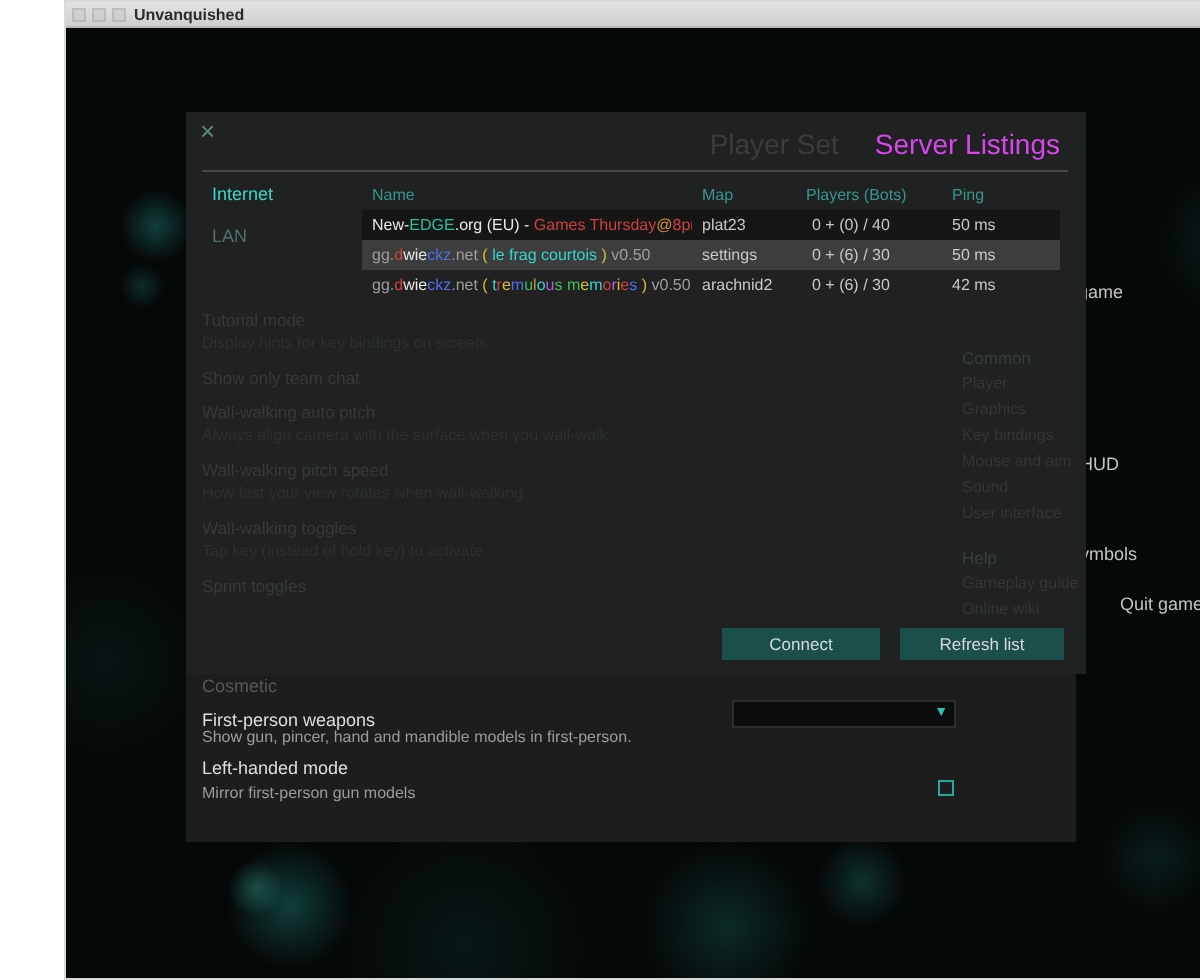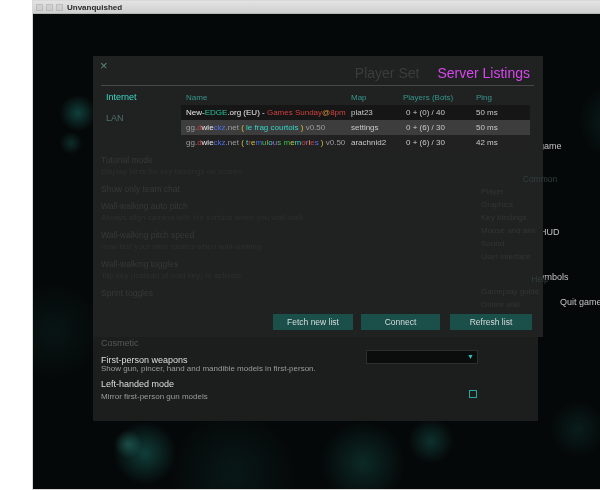--- a/index.html
+++ b/index.html
@@ -67,21 +67,21 @@
   .server-row .c3{padding-left:5px;}
   .btn{position:absolute;top:258px;height:16px;background:#1b4f4a;color:#d3dddc;font-size:8.5px;
        line-height:16px;text-align:center;cursor:default;}
   .btn-fetch{left:180px;width:80px}.btn-connect{left:268px;width:79px}.btn-refresh{left:357px;width:82px}
   
   .dim-left{position:absolute;left:8px;top:92px;width:310px;}
   .dim-right{position:absolute;left:388px;top:106px;width:118px;}
   .dim{line-height:10px;font-size:8px;white-space:nowrap;overflow:hidden;}
   .dim.label{margin-top:7px;color:#363939;font-size:8.5px;}
   .dim.desc{margin-top:2px;color:#2d3030;}
-  .dim.header{margin-top:12px;color:#31403d;font-size:8.5px;text-align:center;}
+  .dim.header{margin-top:12px;color:#31403d;font-size:8.5px;}
   .dim.navitem{margin-top:3px;color:#333636;}
 </style>
 </head>
 <body>
 
 <div class="screen">
 
   <div class="titlebar">
     <span class="winctl wc1"></span>
     <span class="winctl wc2"></span>
@@ -149,37 +149,36 @@
       </div>
 
     <div class="table-header">
         <div class="c0">Name</div>
         <div class="c1">Map</div>
         <div class="c2">Players (Bots)</div>
         <div class="c3">Ping</div>
       </div>
     <div class="rows">
         <div class="server-row">
-          <div class="cell c0"><span style="color: rgb(232, 232, 232);">New-</span><span style="color: rgb(39, 194, 155);">EDGE</span><span style="color: rgb(232, 232, 232);">.org (EU) - </span><span style="color: rgb(207, 64, 64);">Games Sunday</span><span style="color: rgb(207, 143, 58);">@</span><span style="color: rgb(207, 64, 64);">8pm UTC</span></div>
+          <div class="cell c0"><span style="color: rgb(232, 232, 232);">New-</span><span style="color: rgb(39, 194, 155);">EDGE</span><span style="color: rgb(232, 232, 232);">.org (EU) - </span><span style="color: rgb(207, 64, 64);">Games Thursday</span><span style="color: rgb(207, 143, 58);">@</span><span style="color: rgb(207, 64, 64);">8pm UTC</span></div>
           <div class="cell c1">plat23</div>
           <div class="cell c2">0 + (0) / 40</div>
           <div class="cell c3">50 ms</div>
         </div>
         <div class="server-row selected">
           <div class="cell c0"><span style="color: rgb(157, 157, 157);">gg.</span><span style="color: rgb(207, 64, 64);">d</span><span style="color: rgb(232, 232, 232);">wie</span><span style="color: rgb(79, 111, 232);">ckz</span><span style="color: rgb(157, 157, 157);">.net </span><span style="color: rgb(207, 194, 58);">( </span><span style="color: rgb(53, 214, 201);">le frag courtois</span><span style="color: rgb(207, 194, 58);"> )</span><span style="color: rgb(157, 157, 157);"> v0.50</span></div>
           <div class="cell c1">settings</div>
           <div class="cell c2">0 + (6) / 30</div>
           <div class="cell c3">50 ms</div>
         </div>
         <div class="server-row">
           <div class="cell c0"><span style="color: rgb(157, 157, 157);">gg.</span><span style="color: rgb(207, 64, 64);">d</span><span style="color: rgb(232, 232, 232);">wie</span><span style="color: rgb(79, 111, 232);">ckz</span><span style="color: rgb(157, 157, 157);">.net </span><span style="color: rgb(207, 194, 58);">( </span><span style="color: rgb(53, 214, 201);">t</span><span style="color: rgb(207, 64, 64);">r</span><span style="color: rgb(207, 194, 58);">e</span><span style="color: rgb(79, 111, 232);">m</span><span style="color: rgb(63, 191, 82);">u</span><span style="color: rgb(207, 143, 58);">l</span><span style="color: rgb(53, 214, 201);">o</span><span style="color: rgb(179, 95, 214);">u</span><span style="color: rgb(63, 191, 82);">s</span><span> </span><span style="color: rgb(63, 191, 82);">m</span><span style="color: rgb(207, 194, 58);">e</span><span style="color: rgb(53, 214, 201);">m</span><span style="color: rgb(207, 64, 64);">o</span><span style="color: rgb(179, 95, 214);">r</span><span style="color: rgb(207, 194, 58);">i</span><span style="color: rgb(207, 64, 64);">e</span><span style="color: rgb(79, 111, 232);">s</span><span style="color: rgb(207, 194, 58);"> )</span><span style="color: rgb(157, 157, 157);"> v0.50</span></div>
           <div class="cell c1">arachnid2</div>
           <div class="cell c2">0 + (6) / 30</div>
           <div class="cell c3">42 ms</div>
         </div>
       </div>
 
-    <div class="btn btn-fetch">Fetch new list</div>
     <div class="btn btn-refresh">Refresh list</div>
     <div class="btn btn-connect">Connect</div>
   </div>
 
 </div>
 
 </body></html>

